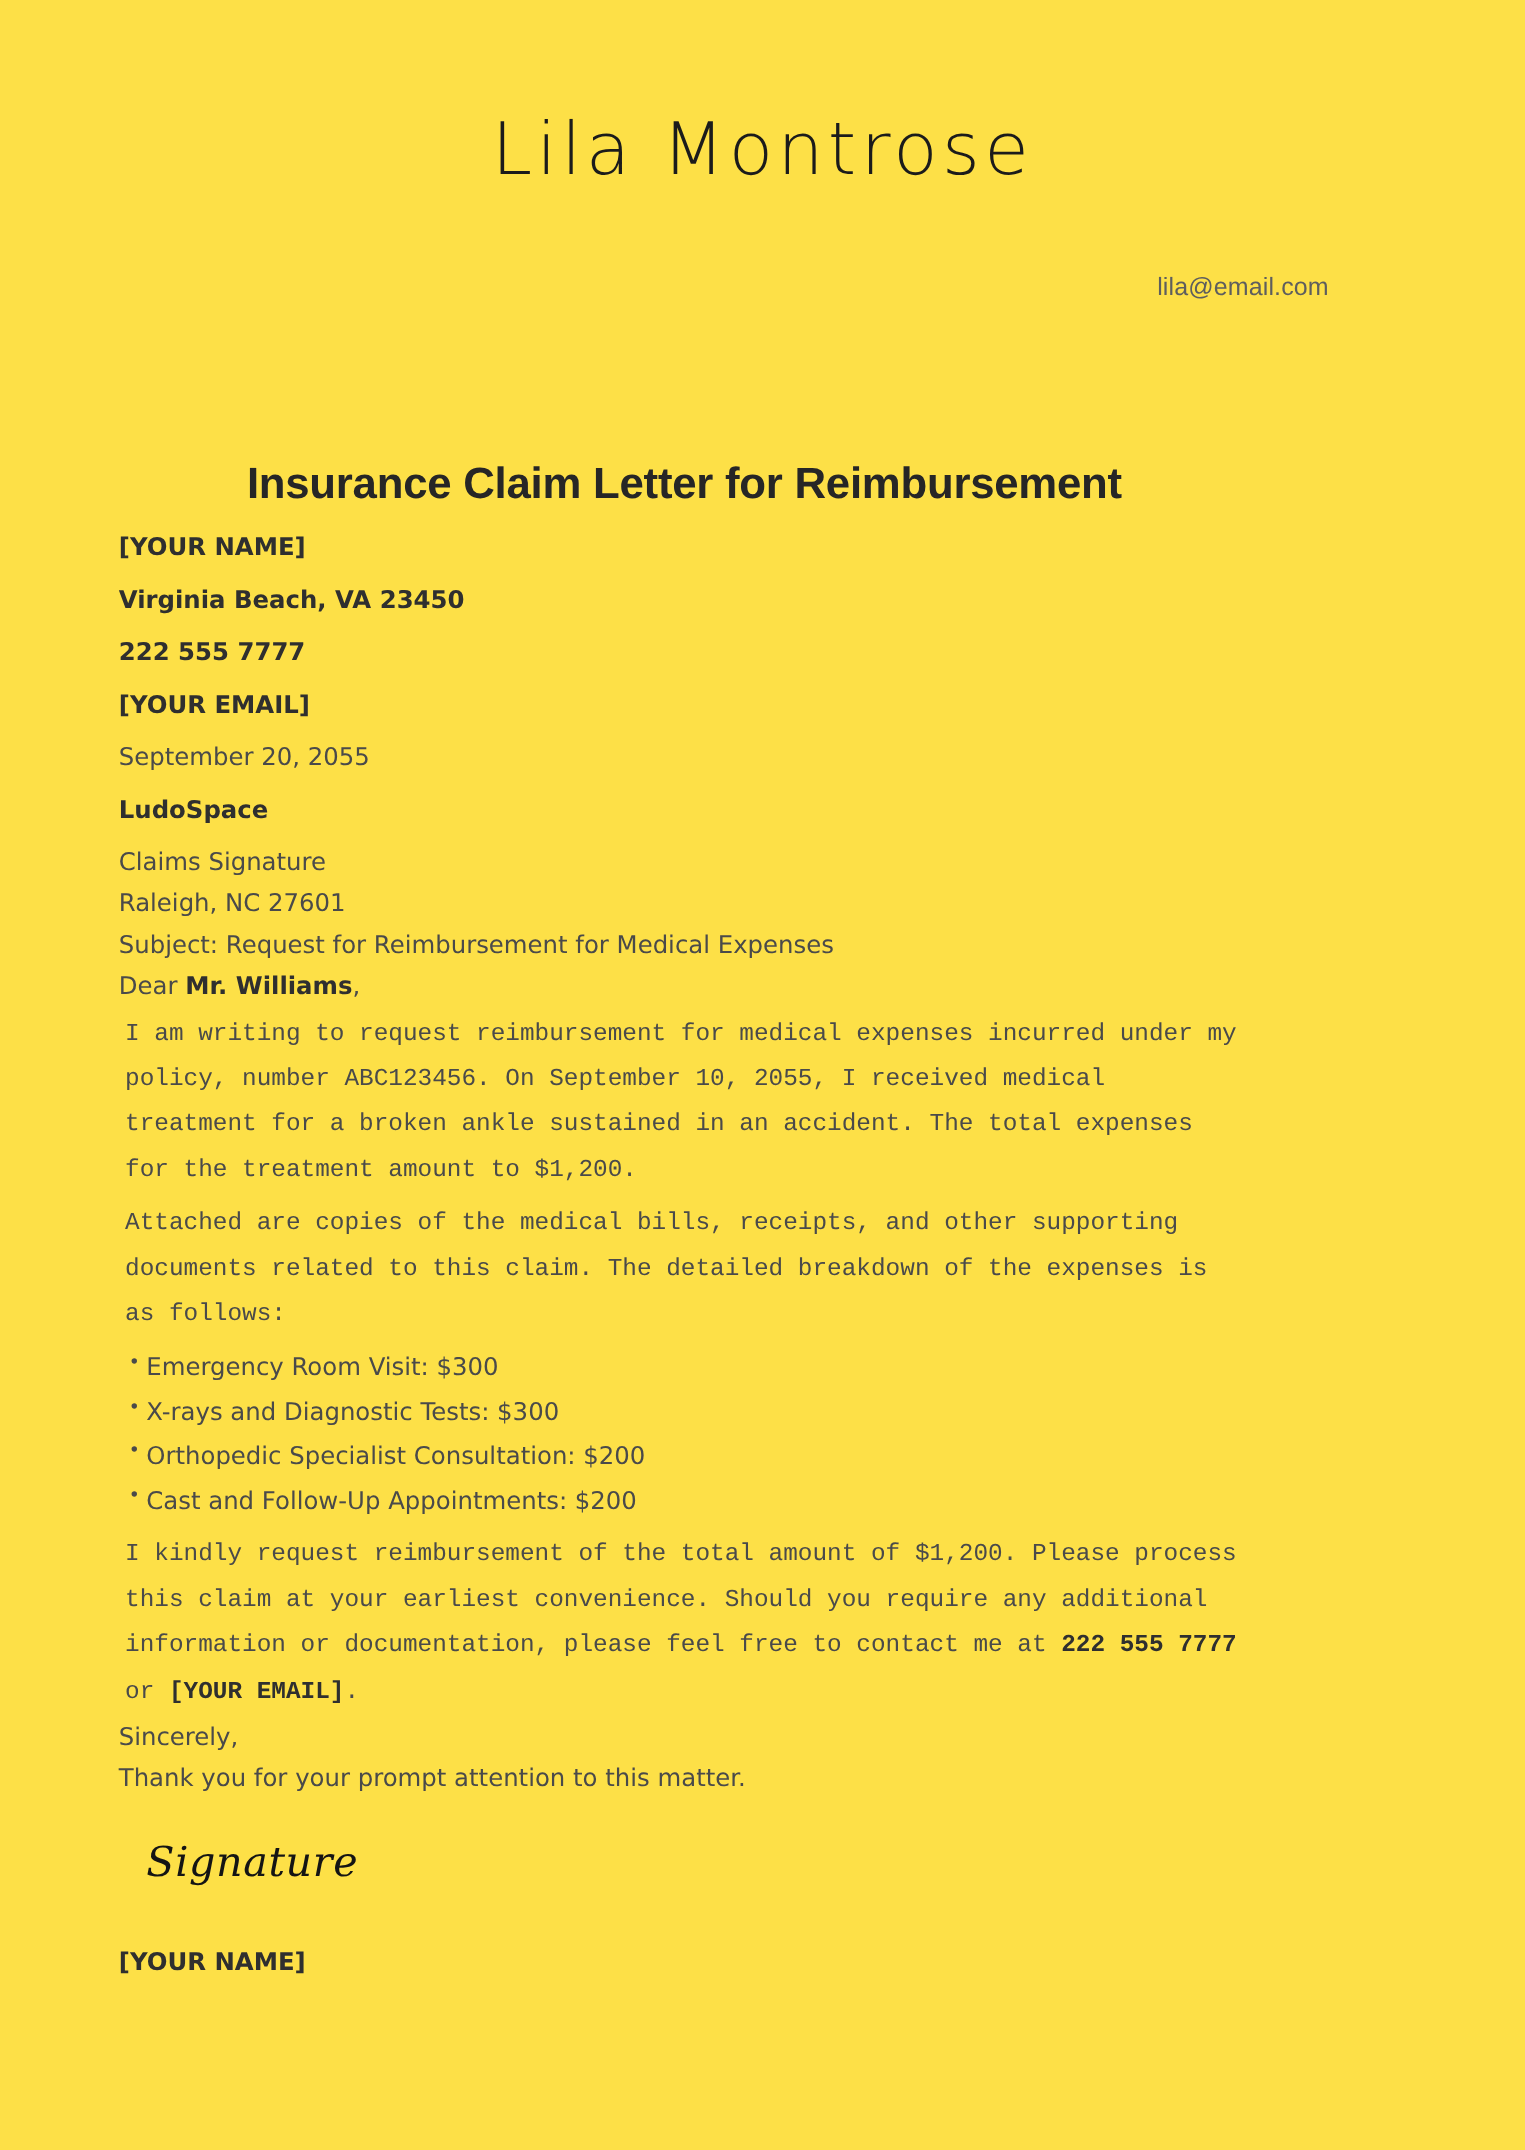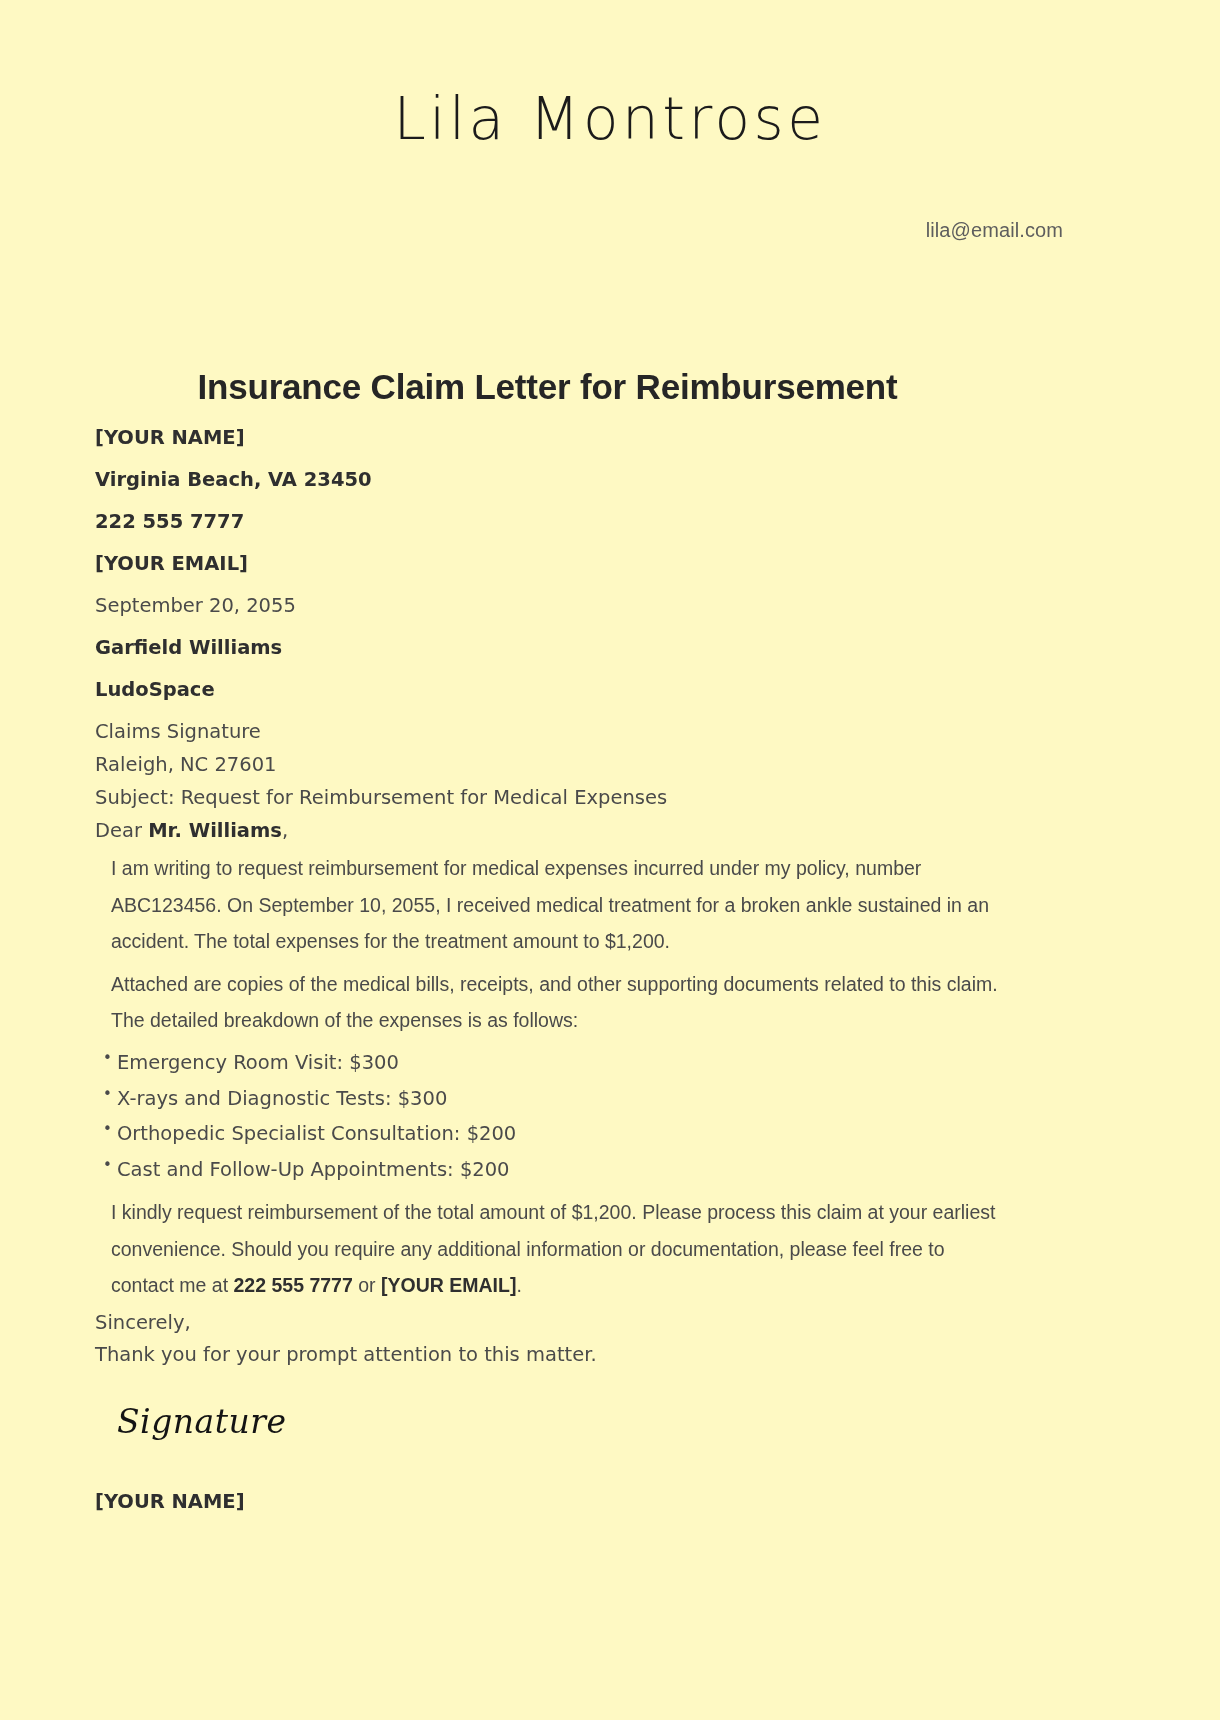--- a/index.html
+++ b/index.html
@@ -11,21 +11,21 @@
     width: 1220px;
     height: 1720px;
     position: relative;
     font-family: "Liberation Sans", sans-serif;
     overflow: hidden;
   }
   .page {
     position: relative;
     width: 1220px;
     height: 1720px;
-    background: #fef9c3;
+    background: #fde047;
     box-sizing: border-box;
   }
 
   
   .letterhead-name {
     position: absolute;
     top: 88px;
     left: 0;
     width: 1220px;
     text-align: center;
@@ -74,25 +74,25 @@
     margin: 0;
   }
   .line.bold {
     font-weight: bold;
     color: #2f2f2f;
   }
   .gap-md { margin-bottom: 16px; }
   .gap-sm { margin-bottom: 7px; }
 
   .para {
-    font-family: Liberation Sans, sans-serif;
+    font-family: Liberation Mono, monospace;
     font-size: 19.5px;
     color: #4a4a4a;
     line-height: 1.87;
-    margin: 0 0 6px 16px;
+    margin: 0 0 6px 5px;
     text-align: left;
   }
   .para b, .line b {
     font-weight: bold;
     color: #2f2f2f;
   }
 
   .bullet-list {
     list-style: none;
     margin: 0 0 6px 0;
@@ -161,21 +161,20 @@
     <p class="line bold gap-md">[YOUR NAME]</p>
 
     <p class="line bold gap-md">Virginia Beach, VA 23450</p>
 
     <p class="line bold gap-md">222 555 7777</p>
 
     <p class="line bold gap-md">[YOUR EMAIL]</p>
 
     <p class="line gap-md">September 20, 2055</p>
 
-    <p class="line bold gap-md">Garfield Williams</p>
 
     <p class="line bold gap-md">LudoSpace</p>
 
     <p class="line gap-sm">Claims Signature</p>
 
     <p class="line gap-sm">Raleigh, NC 27601</p>
 
     <p class="line gap-sm">Subject: Request for Reimbursement for Medical Expenses</p>
 
     <p class="line gap-sm">

